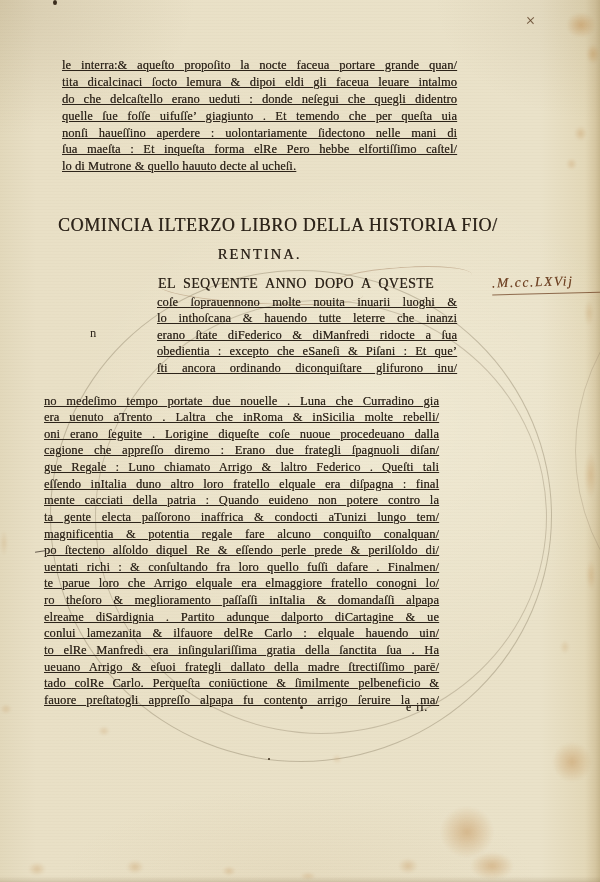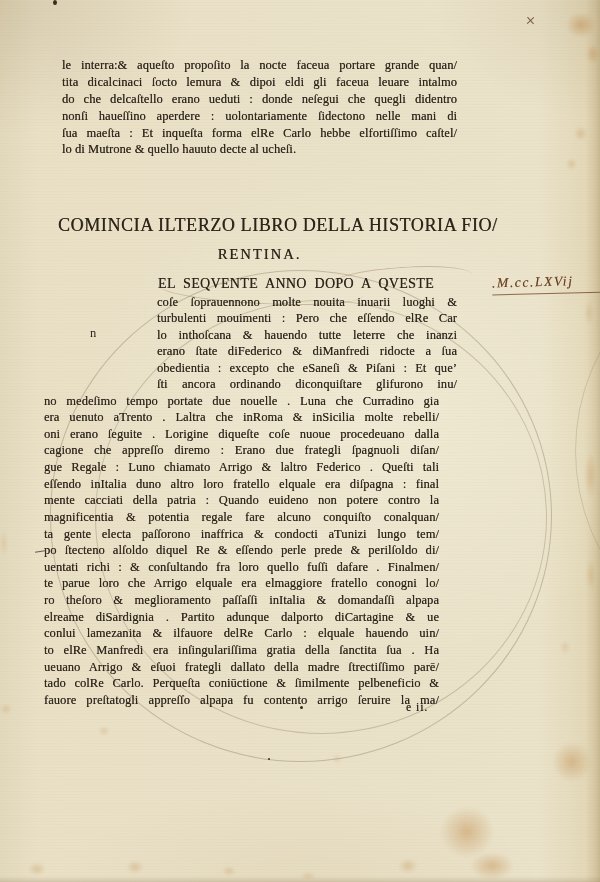--- a/index.html
+++ b/index.html
@@ -15,21 +15,21 @@
       radial-gradient(ellipse 300px 120px at 50% 100%, rgba(190,160,110,0.10), rgba(190,160,110,0) 80%),
       linear-gradient(to right, #e2d8bb 0%, #e9e0c6 6%, #eae2c9 90%, #e3d8b8 97.5%, #d6c7a2 99.2%, #c8b890 100%),
       #e9e0c7;
   }
   #page:after{content:"";position:absolute;left:0;right:0;bottom:0;height:6px;
     background:linear-gradient(to bottom, rgba(0,0,0,0), rgba(130,108,72,0.22));pointer-events:none;}
 
   
   .tl{position:relative;white-space:nowrap;text-align:justify;text-align-last:justify;
       height:16.63px;line-height:16.63px;font-size:12.4px;letter-spacing:0.1px;
-      text-shadow:0.25px 0 0 rgba(45,36,26,0.65);}
+      text-shadow:0.25px 0 0 rgba(45,36,26,0.65);text-decoration:underline;}
   .tl.last{text-align-last:left;}
   .block{position:absolute;z-index:3;}
   #para1{left:62px;top:57px;width:395px;}
   #para1 .tl{height:16.9px;line-height:16.9px;}
   #heading1{left:58px;top:216px;width:412px;font-size:18px;line-height:19px;height:19px;
       letter-spacing:0.6px;white-space:nowrap;text-align:justify;text-align-last:justify;
       text-shadow:0.3px 0 0 rgba(45,36,26,0.7);}
   #heading2{left:62px;top:245px;width:395px;font-size:14.6px;line-height:19px;
       letter-spacing:2px;text-align:center;text-shadow:0.3px 0 0 rgba(45,36,26,0.7);}
   #opencaps{left:158px;top:275px;width:276px;font-size:13.9px;height:18px;line-height:18px;
@@ -80,48 +80,48 @@
   <div class="ring" id="ring2"></div>
   <div class="ring" id="ring3"></div>
 
   <div class="penarc" id="penarc1"></div>
   <div class="penarc" id="penarc2"></div>
 
   <div class="block" id="para1">
     <div class="tl">le interra:&amp; aqueſto propoſito la nocte faceua portare grande quan/</div>
     <div class="tl">tita dicalcinaci ſocto lemura &amp; dipoi eldi gli faceua leuare intalmo</div>
     <div class="tl">do che delcaſtello erano ueduti : donde neſegui che quegli didentro</div>
+    <div class="tl">quelle ſue foſſe uifuſſe’ giagiunto . Et temendo che per queſta uia</div>
     <div class="tl">nonſi haueſſino aperdere : uolontariamente ſidectono nelle mani di</div>
-    <div class="tl">ſua maeſta : Et inqueſta forma elRe Carlo hebbe elfortiſſimo caſtel/</div>
+    <div class="tl">ſua maeſta : Et inqueſta forma elRe Pero hebbe elfortiſſimo caſtel/</div>
     <div class="tl last">lo di Mutrone &amp; quello hauuto decte al ucheſi.</div>
   </div>
 
   <div class="block" id="heading1">COMINCIA ILTERZO LIBRO DELLA HISTORIA FIO/</div>
   <div class="block" id="heading2">RENTINA.</div>
 
   <div class="block" id="opencaps">EL SEQVENTE ANNO DOPO A QVESTE</div>
   <div class="block" id="openblock">
     <div class="tl">coſe ſoprauennono molte nouita inuarii luoghi &amp;</div>
-    <div class="tl">turbulenti mouimenti : Pero che eſſendo elRe Car</div>
     <div class="tl">lo inthoſcana &amp; hauendo tutte leterre che inanzi</div>
     <div class="tl">erano ſtate diFederico &amp; diManfredi ridocte a ſua</div>
     <div class="tl">obedientia : excepto che eSaneſi &amp; Piſani : Et que’</div>
     <div class="tl">ſti ancora ordinando diconquiſtare glifurono inu/</div>
   </div>
 
   <div class="block" id="bodyblock">
     <div class="tl">no medeſimo tempo portate due nouelle . Luna che Curradino gia</div>
     <div class="tl">era uenuto aTrento . Laltra che inRoma &amp; inSicilia molte rebelli/</div>
     <div class="tl">oni erano ſeguite . Lorigine diqueſte coſe nuoue procedeuano dalla</div>
     <div class="tl">cagione che appreſſo diremo : Erano due frategli ſpagnuoli diſan/</div>
     <div class="tl">gue Regale : Luno chiamato Arrigo &amp; laltro Federico . Queſti tali</div>
     <div class="tl">eſſendo inItalia duno altro loro fratello elquale era diſpagna : final</div>
     <div class="tl">mente cacciati della patria : Quando euideno non potere contro la</div>
+    <div class="tl">ta gente electa paſſorono inaffrica &amp; condocti aTunizi lungo tem/</div>
     <div class="tl">magnificentia &amp; potentia regale fare alcuno conquiſto conalquan/</div>
-    <div class="tl">ta gente electa paſſorono inaffrica &amp; condocti aTunizi lungo tem/</div>
     <div class="tl">po ſtecteno alſoldo diquel Re &amp; eſſendo perle prede &amp; perilſoldo di/</div>
     <div class="tl">uentati richi : &amp; conſultando fra loro quello fuſſi dafare . Finalmen/</div>
     <div class="tl">te parue loro che Arrigo elquale era elmaggiore fratello conogni lo/</div>
     <div class="tl">ro theſoro &amp; meglioramento paſſaſſi inItalia &amp; domandaſſi alpapa</div>
     <div class="tl">elreame diSardignia . Partito adunque dalporto diCartagine &amp; ue</div>
     <div class="tl">conlui lamezanita &amp; ilfauore delRe Carlo : elquale hauendo uin/</div>
     <div class="tl">to elRe Manfredi era inſingulariſſima gratia della ſanctita ſua . Ha</div>
     <div class="tl">ueuano Arrigo &amp; eſuoi frategli dallato della madre ſtrectiſſimo parē/</div>
     <div class="tl">tado colRe Carlo. Perqueſta coniūctione &amp; ſimilmente pelbeneficio &amp;</div>
     <div class="tl">fauore preſtatogli appreſſo alpapa fu contento arrigo ſeruire la ma/</div>

